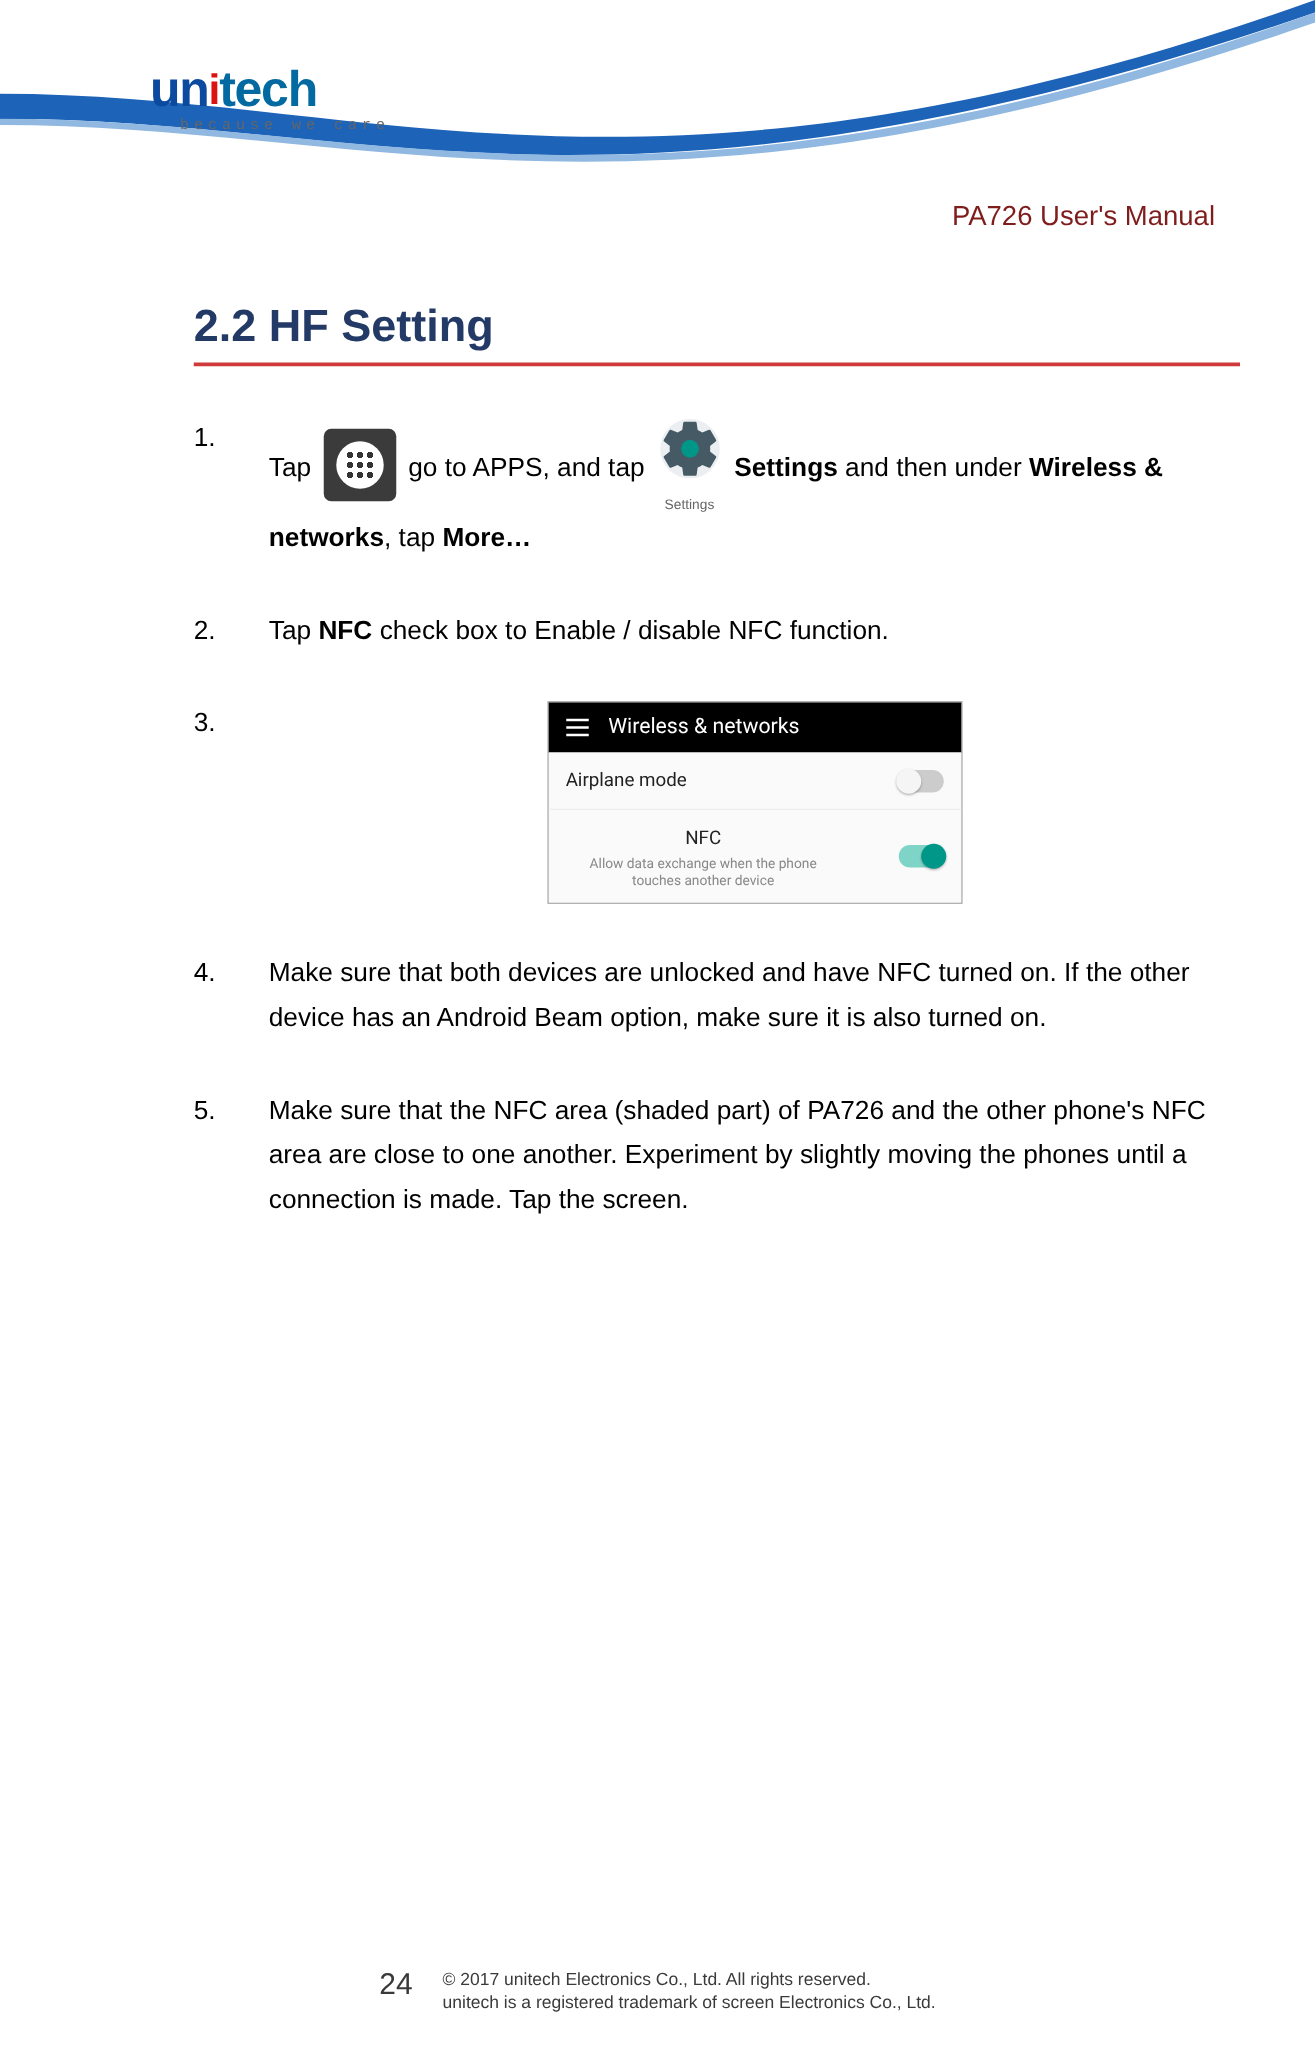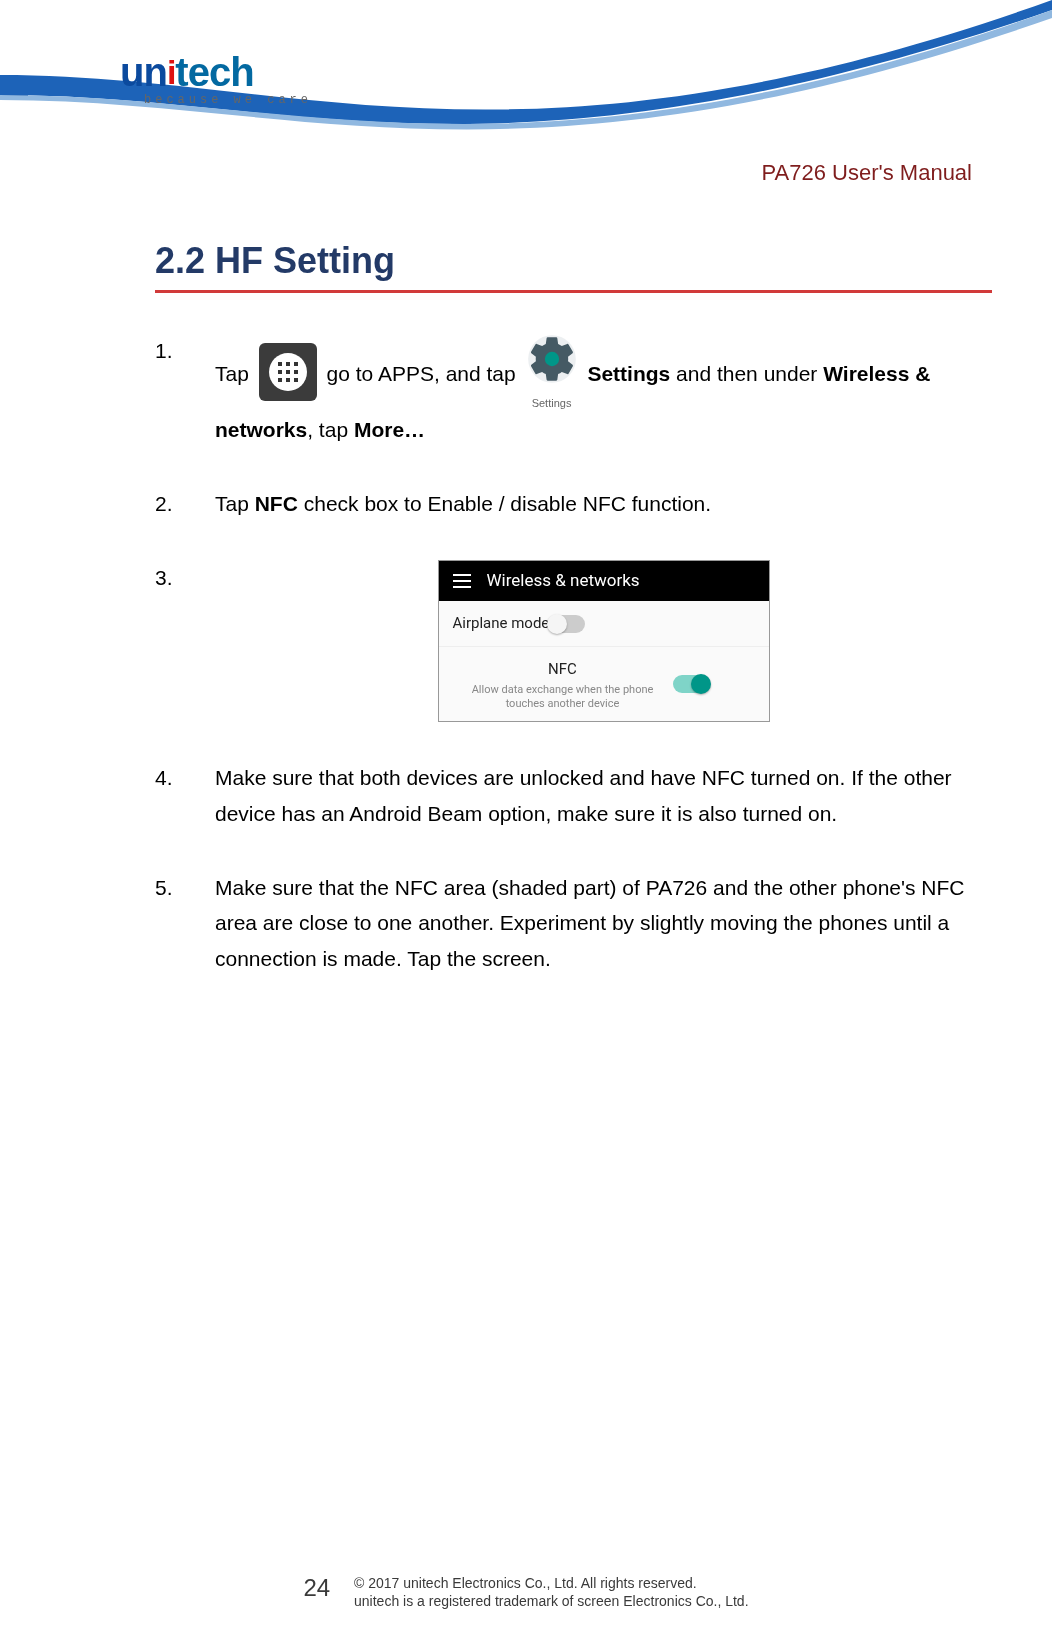--- a/index.html
+++ b/index.html
@@ -181,21 +181,21 @@
     font-size:17px;
   }
   .shot .bar .ham{
     display:inline-block;width:18px;height:14px;margin-right:16px;
     background:
       linear-gradient(#fff,#fff) 0 0/100% 2px no-repeat,
       linear-gradient(#fff,#fff) 0 6px/100% 2px no-repeat,
       linear-gradient(#fff,#fff) 0 12px/100% 2px no-repeat;
   }
   .shot .row{
-    display:flex;align-items:center;justify-content:flex-start;
+    display:flex;align-items:center;justify-content:space-between;
     padding:10px 14px;border-bottom:1px solid #eee;background:#fafafa;
   }
   .shot .row:last-child{border-bottom:none;}
   .shot .row .txt .t{font-size:15px;color:#222;}
   .shot .row .txt .s{font-size:11px;color:#888;line-height:1.3;max-width:220px;}
   .toggle{
     width:36px;height:18px;border-radius:10px;position:relative;flex-shrink:0;
   }
   .toggle.off{background:#ccc;}
   .toggle.off::after{

